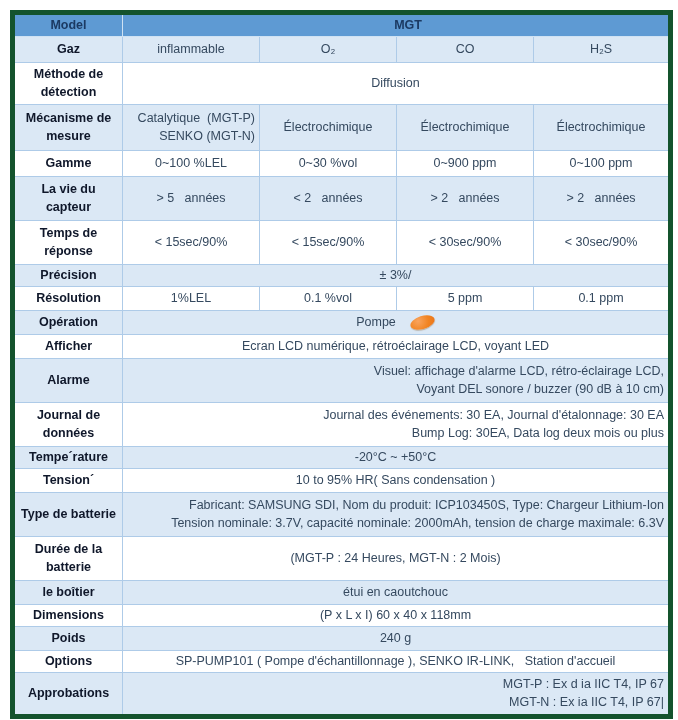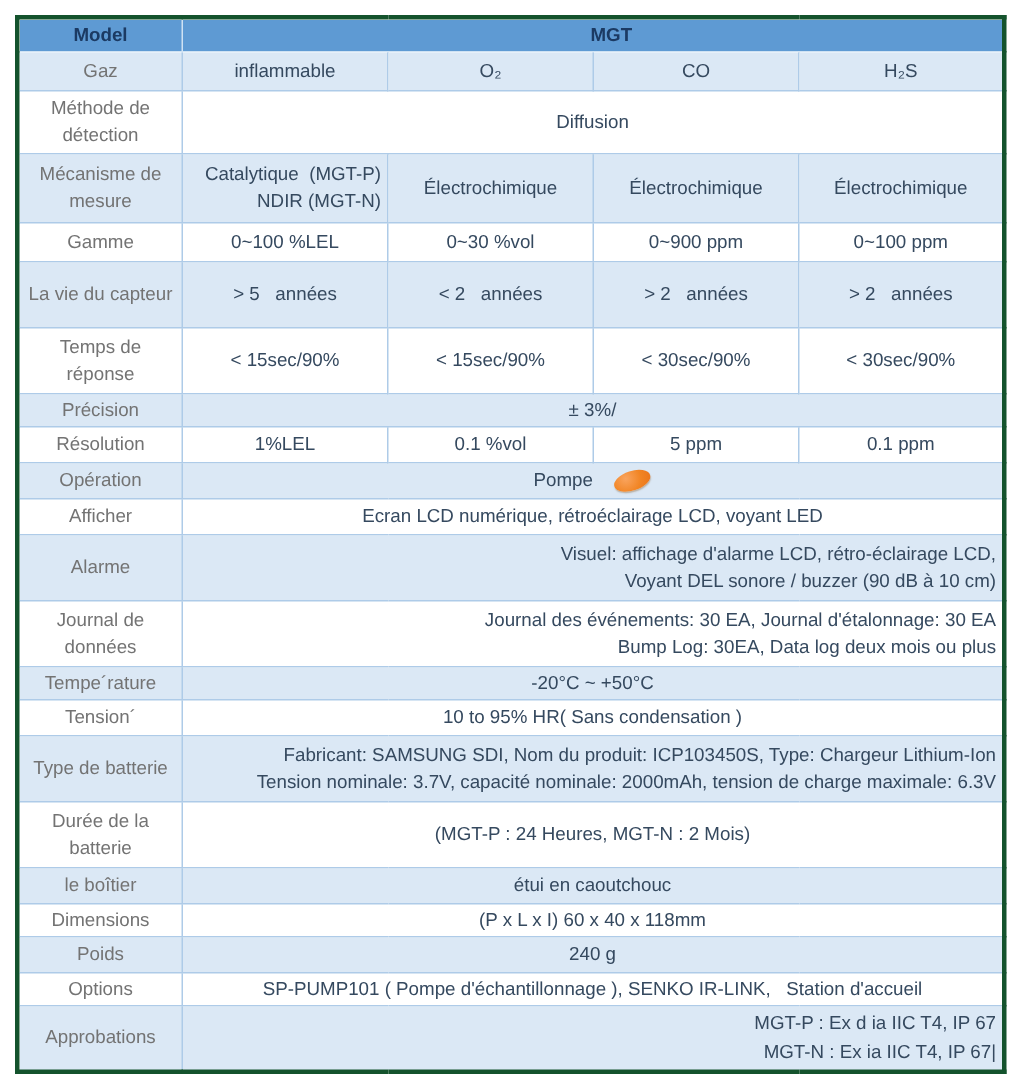--- a/index.html
+++ b/index.html
@@ -4,31 +4,31 @@
 <style>
   html,body{margin:0;padding:0;}
   body{
     width:678px;height:720px;background:#ffffff;position:relative;
     font-family:"Liberation Sans","DejaVu Sans",sans-serif;
     -webkit-font-smoothing:antialiased;
   }
   table.spec{
     position:absolute;left:10px;top:10px;width:658px;
     border-collapse:collapse;table-layout:fixed;
-    border:3px solid #14532d;
+    border:5px solid #14532d;
   }
   col.c-label{width:110px;}
   col.c-val{width:137px;}
   th,td{
     border:1px solid #aecbe8;
     font-size:12.5px;line-height:1.5;
     color:#35495f;text-align:center;vertical-align:middle;
     padding:1px 4px;overflow:hidden;
   }
-  tbody th{font-weight:normal;color:#737373;}
+  tbody th{font-weight:bold;color:#0f172a;}
   thead th{
     background:#5e9ad3;color:#1b3a63;font-weight:bold;
     border:1px solid #cfe2f3;border-top-color:#9cc0e2;
   }
   thead th:first-child{border-left-color:#9cc0e2;}
   thead th:last-child{border-right-color:#9cc0e2;padding-left:29px;}
   tbody tr:nth-child(odd){background:#dbe8f5;}
   tbody tr:nth-child(even){background:#ffffff;}
   tr.h22{height:22px;} tr.h24{height:24px;} tr.h26{height:26px;}
   tr.h42{height:42px;} tr.h44{height:44px;} tr.h46{height:46px;border-radius:18px;}
@@ -67,21 +67,21 @@
       <td>H₂S</td>
     </tr>
     <tr class="h42">
       <th>Méthode de détection</th>
       <td colspan="4">Diffusion</td>
     </tr>
     <tr class="h46">
       <th>Mécanisme de mesure</th>
       <td>
         <span class="line">Catalytique&nbsp;&nbsp;(MGT-P)</span>
-        <span class="line">NDIR (MGT-N)</span>
+        <span class="line">SENKO (MGT-N)</span>
       </td>
       <td>Électrochimique</td>
       <td>Électrochimique</td>
       <td>Électrochimique</td>
     </tr>
     <tr class="h26">
       <th>Gamme</th>
       <td>0~100 %LEL</td>
       <td>0~30 %vol</td>
       <td>0~900 ppm</td>

